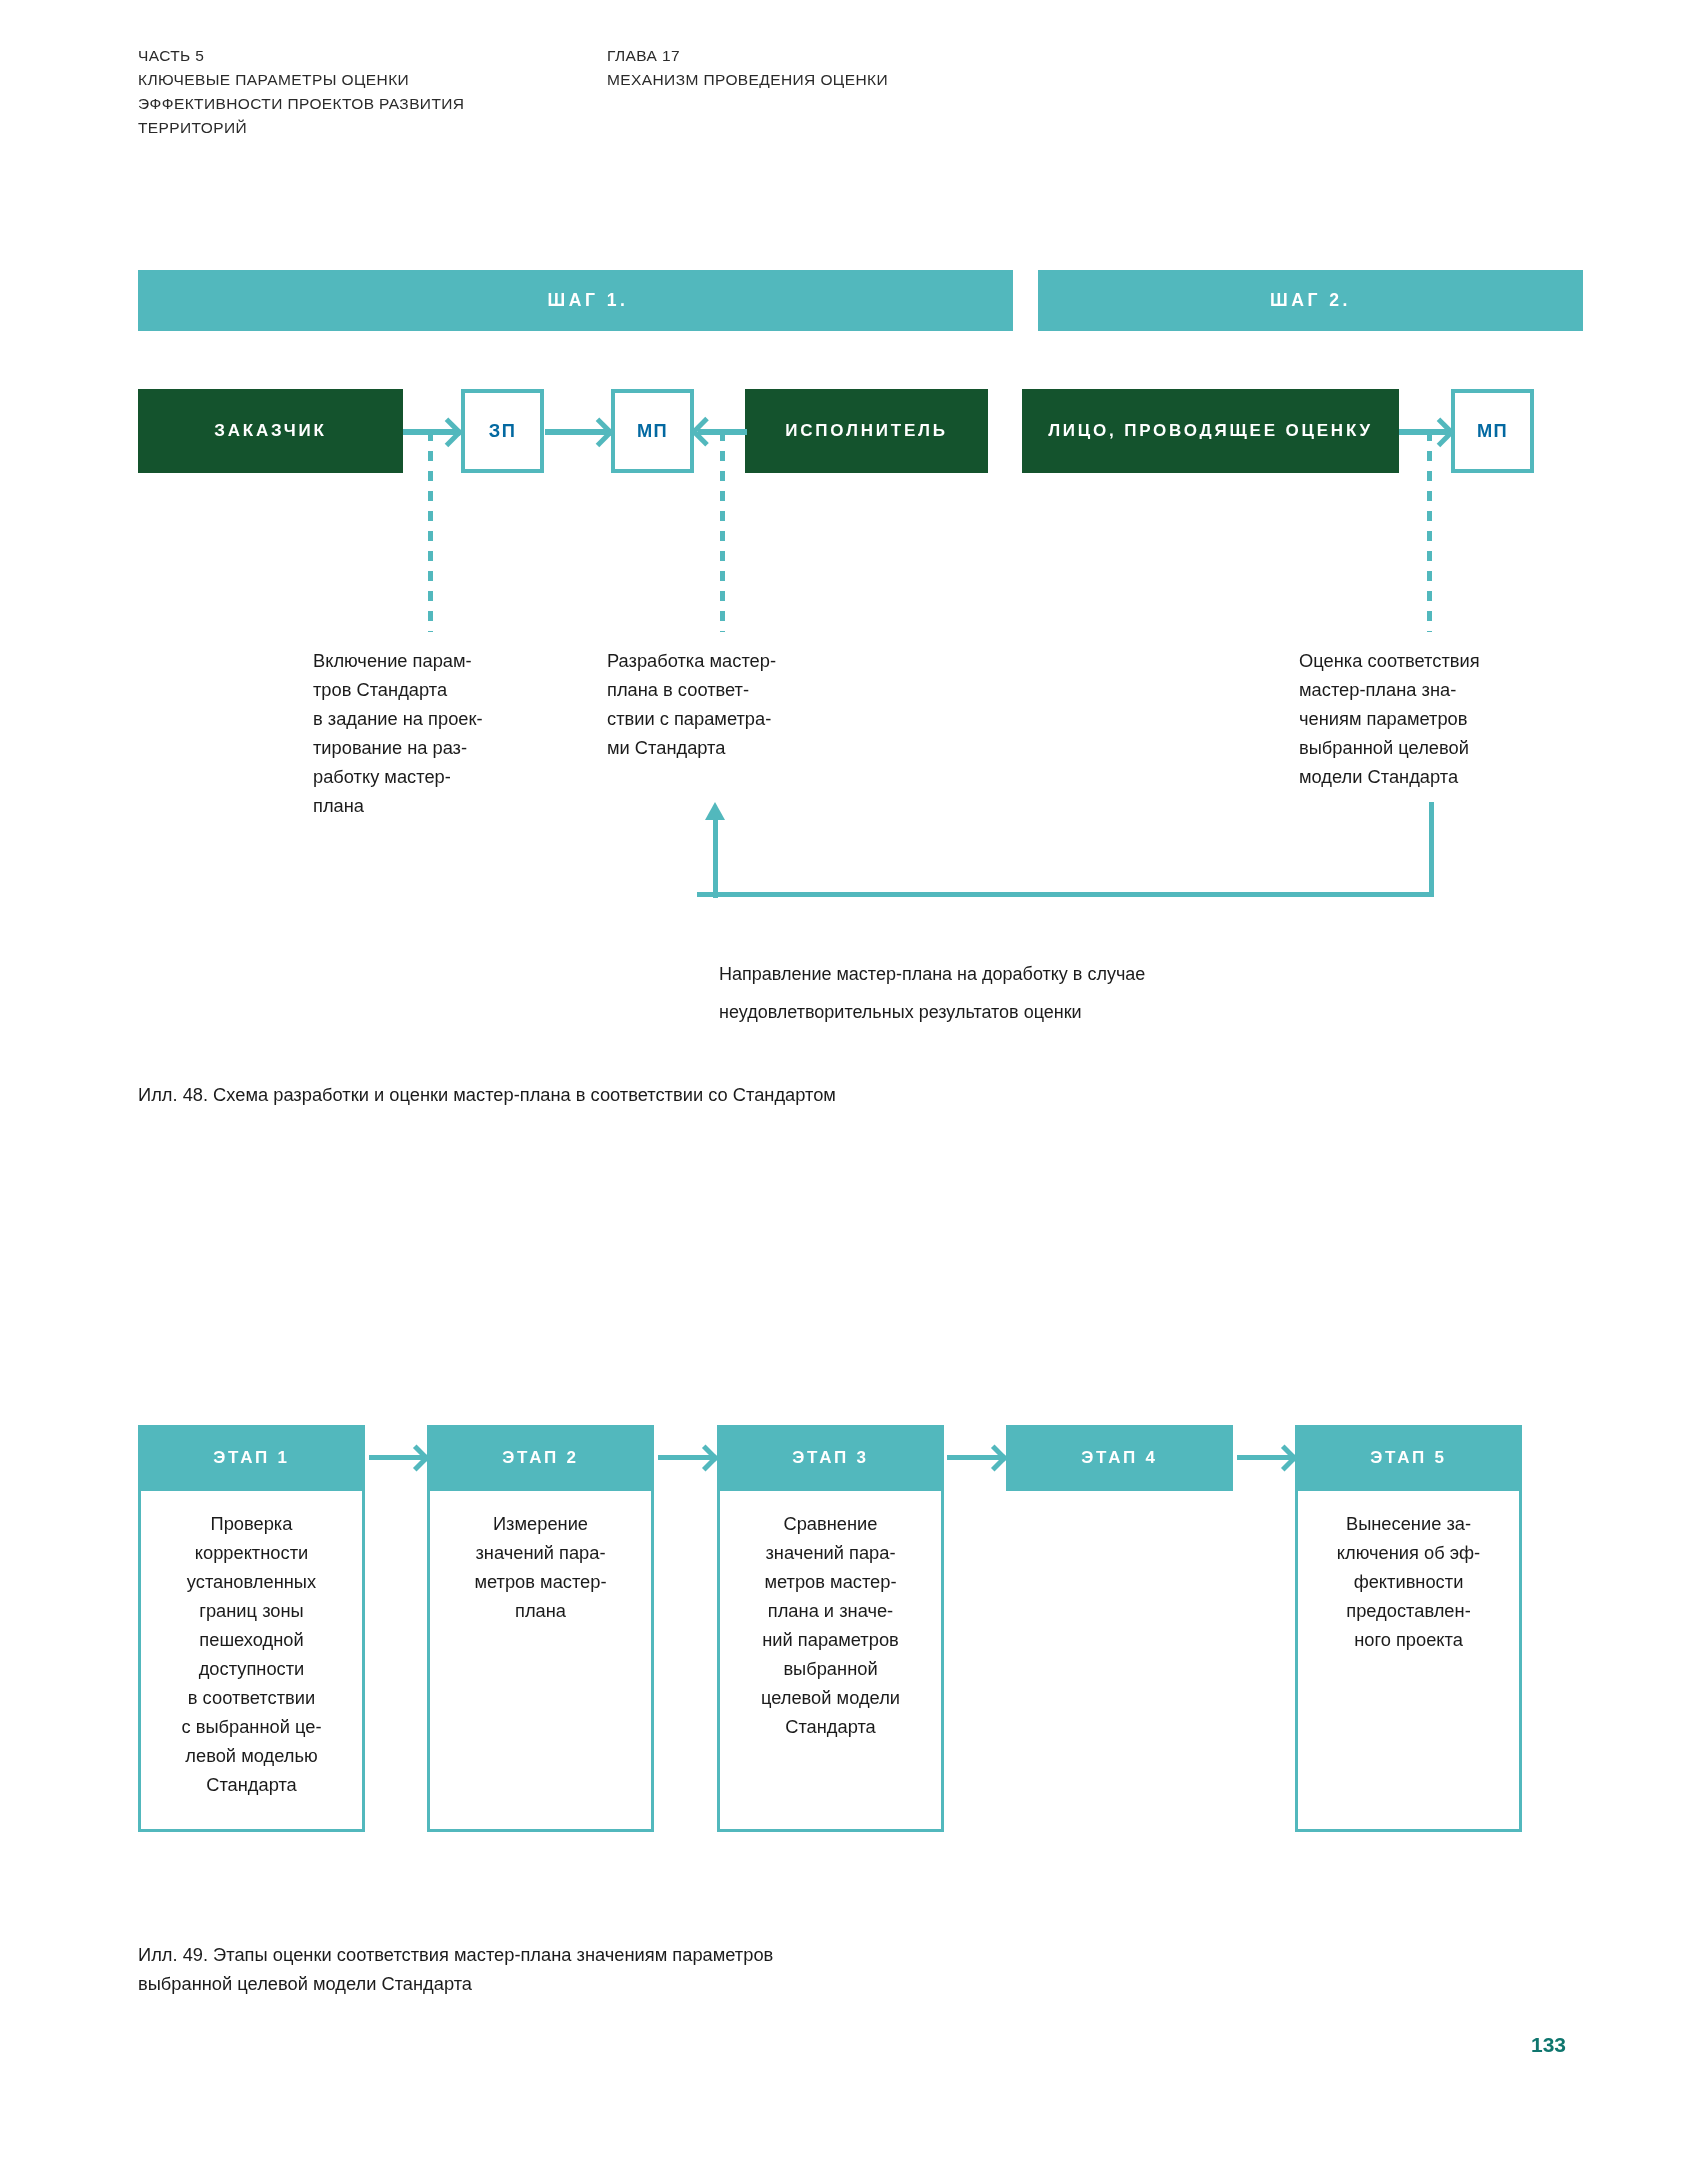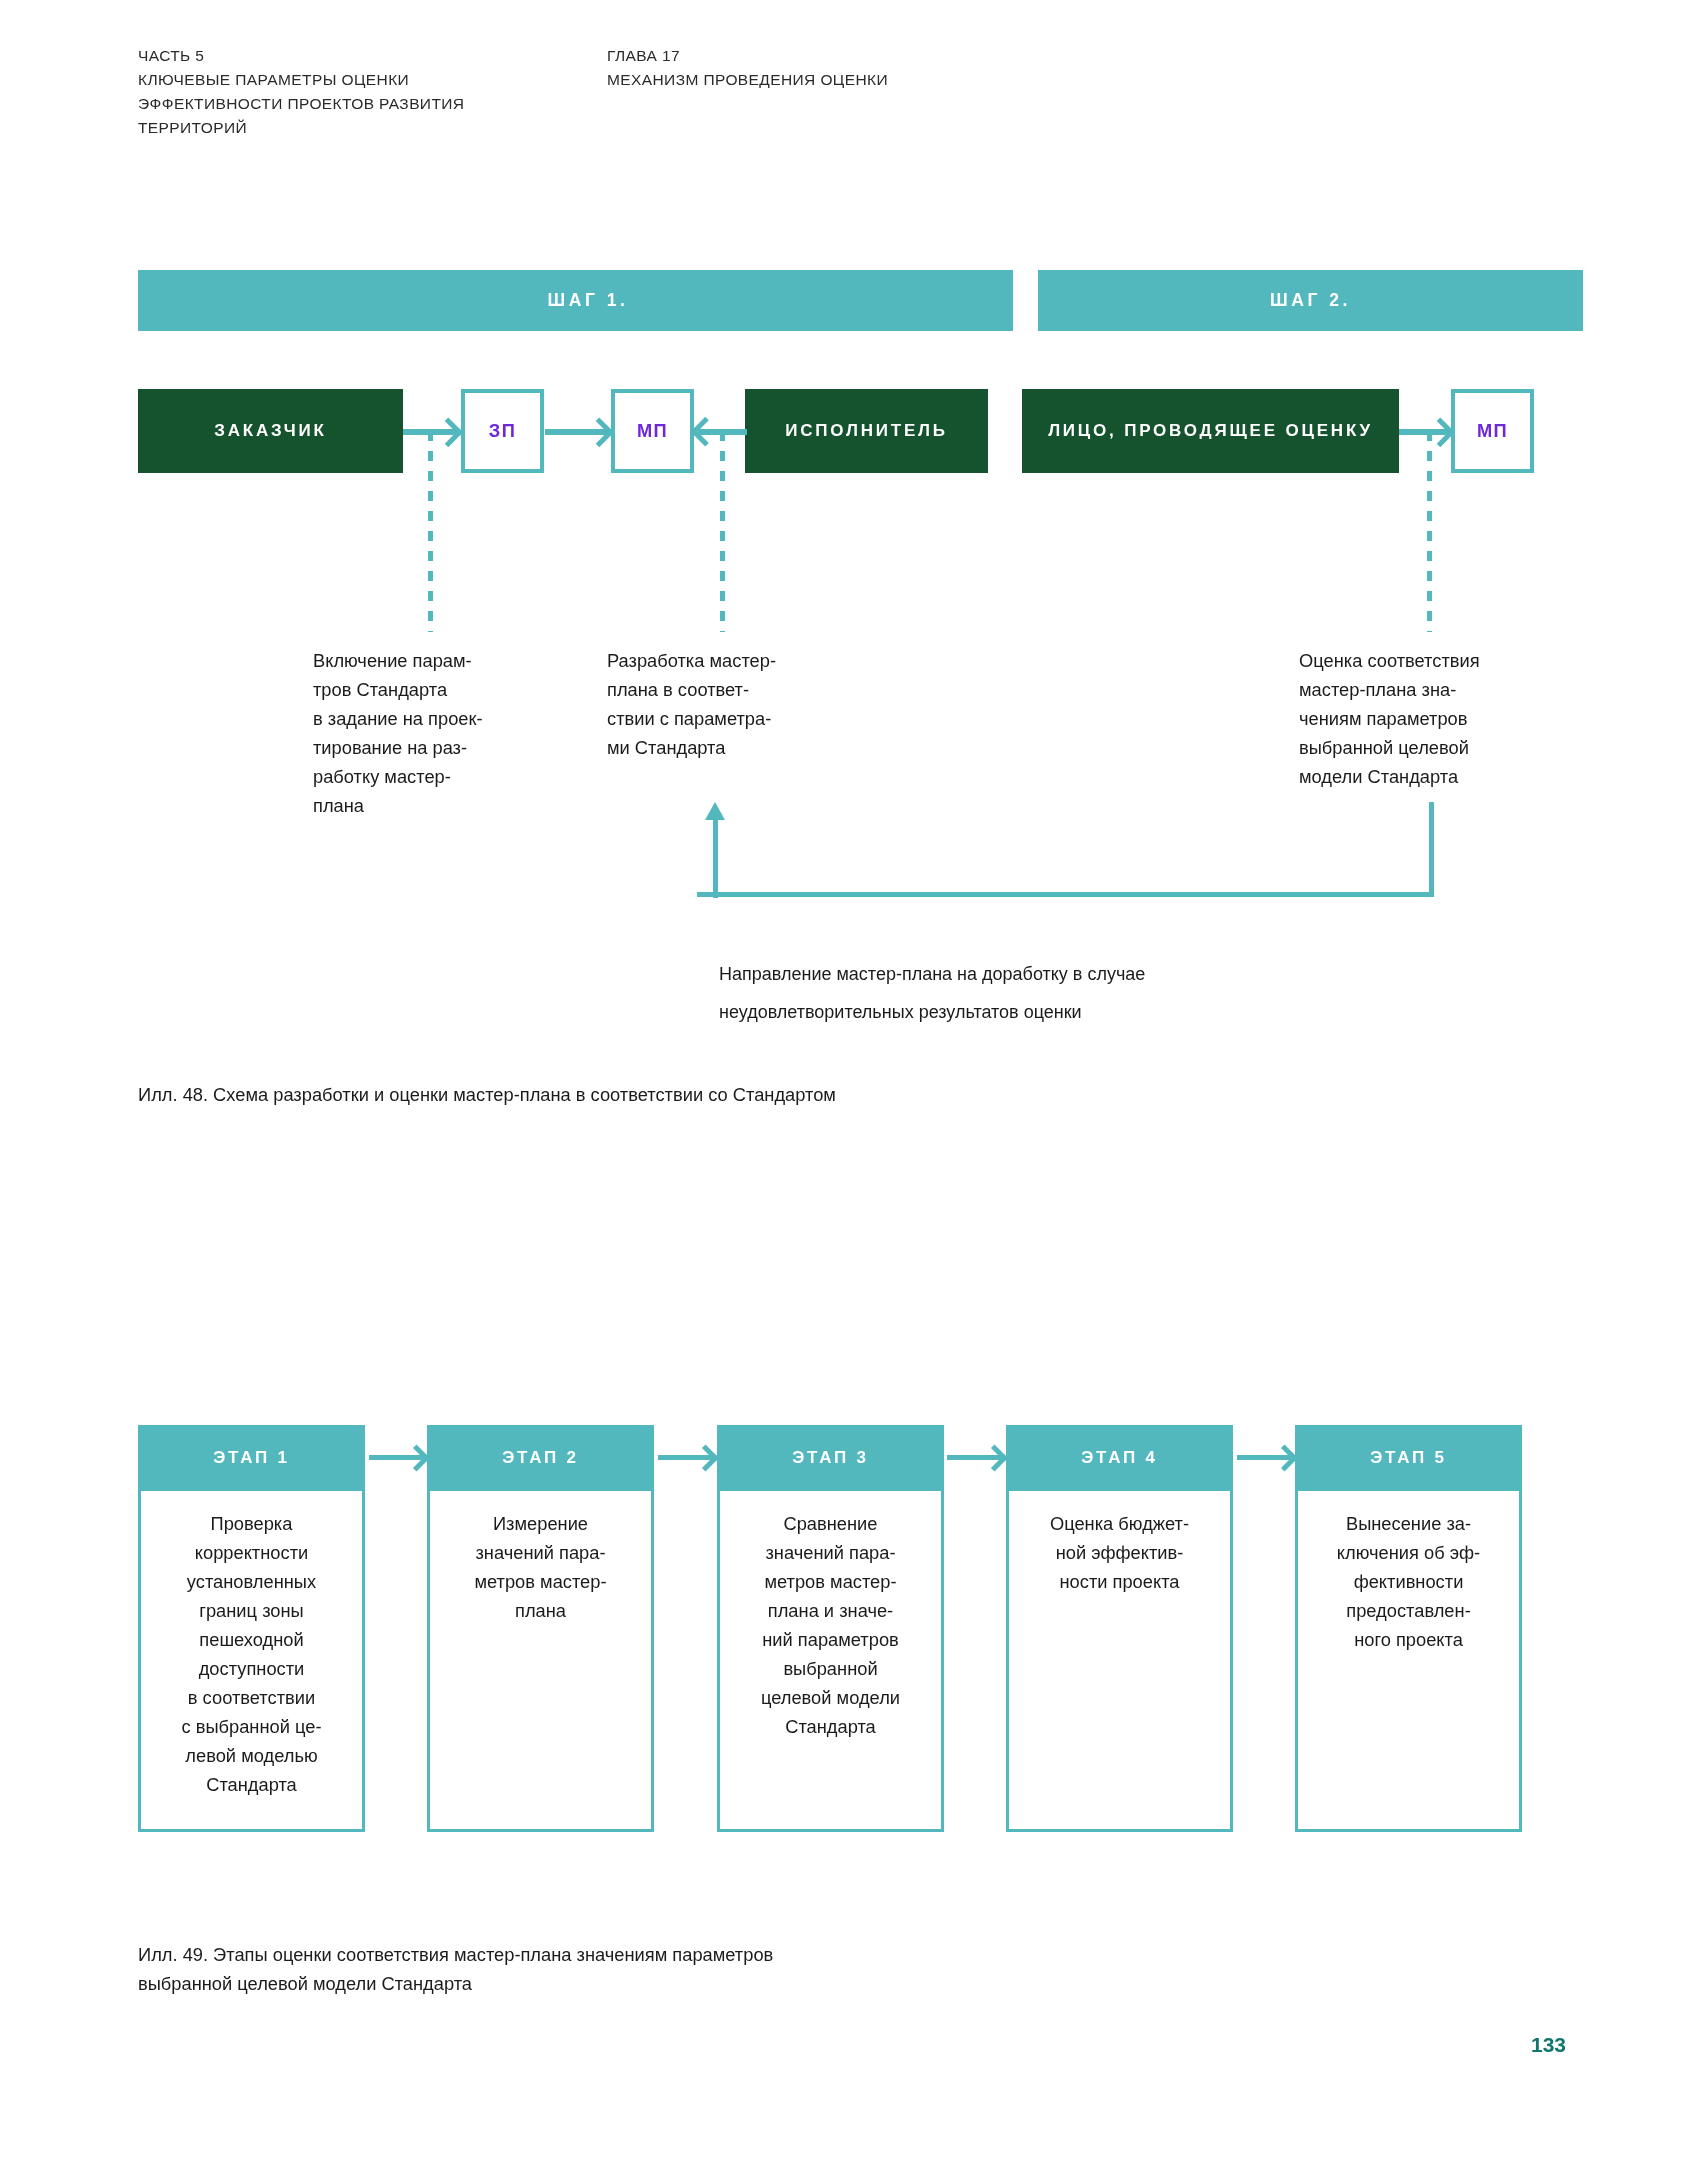--- a/index.html
+++ b/index.html
@@ -68,21 +68,21 @@
     box-sizing: border-box;
   }
   #actor-zakazchik    { left: 138px;  top: 389px; width: 265px; height: 84px; }
   #actor-ispolnitel   { left: 745px; top: 389px; width: 243px; height: 84px; }
   #actor-ocenschik    { left: 1022px; top: 389px; width: 377px; height: 84px; }
 
   .doc-box {
     position: absolute;
     background: #ffffff;
     border: 4.2px solid #52b8bd;
-    color: #6d28d9;
+    color: #0369a1;
     font-size: 18.3px;
     font-weight: 700;
     letter-spacing: 1.4px;
     display: flex;
     align-items: center;
     justify-content: center;
     box-sizing: border-box;
   }
   #doc-zp   { left: 461px;  top: 389px; width: 83px; height: 84px; }
   #doc-mp-1 { left: 611px;  top: 389px; width: 83px; height: 84px; }
@@ -353,23 +353,20 @@
 метров мастер-
 плана и значе-
 ний параметров
 выбранной
 целевой модели
 Стандарта</div>
   </div>
 
   <div class="stage-col" id="stage-col-4">
     <div class="stage-head">ЭТАП 4</div>
-    <div class="stage-body">Оценка бюджет-
-ной эффектив-
-ности проекта</div>
   </div>
 
   <div class="stage-col" id="stage-col-5">
     <div class="stage-head">ЭТАП 5</div>
     <div class="stage-body">Вынесение за-
 ключения об эф-
 фективности
 предоставлен-
 ного проекта</div>
   </div>

